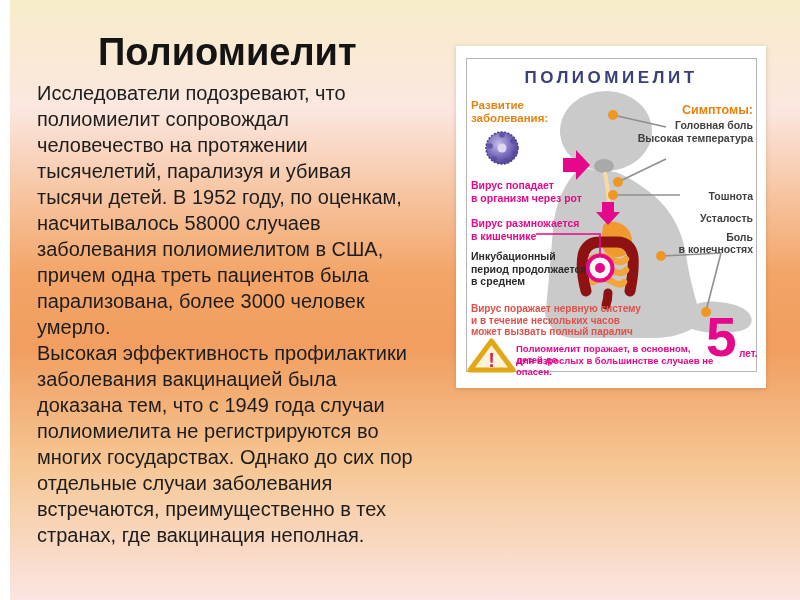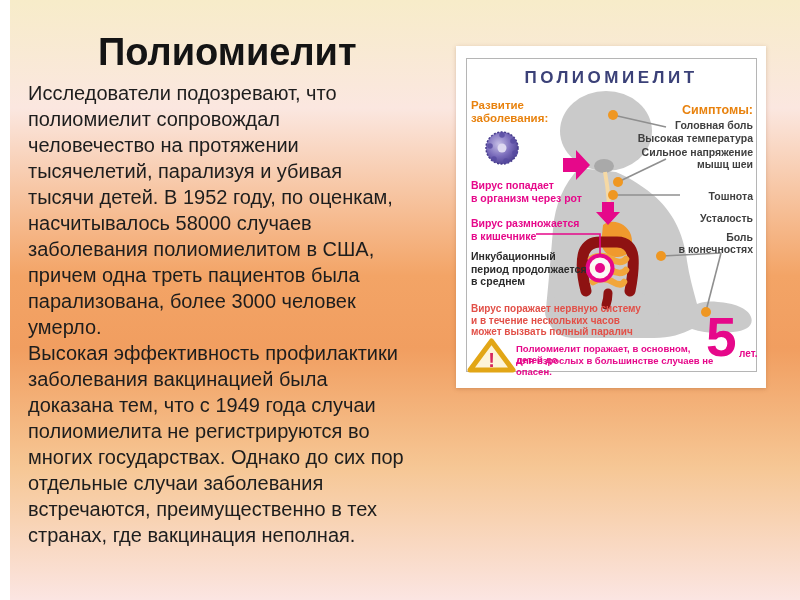--- a/index.html
+++ b/index.html
@@ -13,21 +13,21 @@
     position:relative; width:800px; height:600px;
     background: linear-gradient(180deg,
       #f7ecc9 0%, #fbe7e0 18%, #f3a466 46%, #f19e60 58%, #f6c795 78%, #fbe5e2 100%);
     margin-left: 10px;
   }
   .slide-title {
     position:absolute; left:88px; top:32px;
     font-size:38px; line-height:40px; font-weight:bold; color:#141414;
   }
   .slide-body {
-    position:absolute; left:18px; top:80px; width:414px;
+    position:absolute; left:27px; top:80px; width:414px;
     font-size:20px; line-height:26px; color:#1d1d1d;
   }
   .slide-body p { margin:0; white-space:pre-line; }
 
   
   .card {
     position:absolute; left:446px; top:46px; width:310px; height:342px;
     background:#ffffff; box-shadow:0 1px 4px rgba(120,60,20,.25);
   }
   .card-inner {
@@ -167,22 +167,20 @@
 в среднем</div>
     <div class="lbl virus-mult">Вирус размножается
 в кишечнике</div>
     <div class="lbl paralysis">Вирус поражает нервную систему
 и в течение нескольких часов
 может вызвать полный паралич</div>
 
     <div class="lbl symptoms-header">Симптомы:</div>
     <div class="lbl sym sym-1">Головная боль</div>
     <div class="lbl sym sym-2">Высокая температура</div>
-    <div class="lbl sym sym-3">Сильное напряжение
-мышц шеи</div>
     <div class="lbl sym sym-4">Тошнота</div>
     <div class="lbl sym sym-5">Усталость</div>
     <div class="lbl sym sym-6">Боль
 в конечностях</div>
 
     <div class="lbl warn-1">Полиомиелит поражает, в основном, детей до</div>
     <div class="lbl warn-2">Для взрослых в большинстве случаев не опасен.</div>
     <div class="lbl age-number">5</div>
     <div class="lbl age-unit">лет.</div>
   </div>

